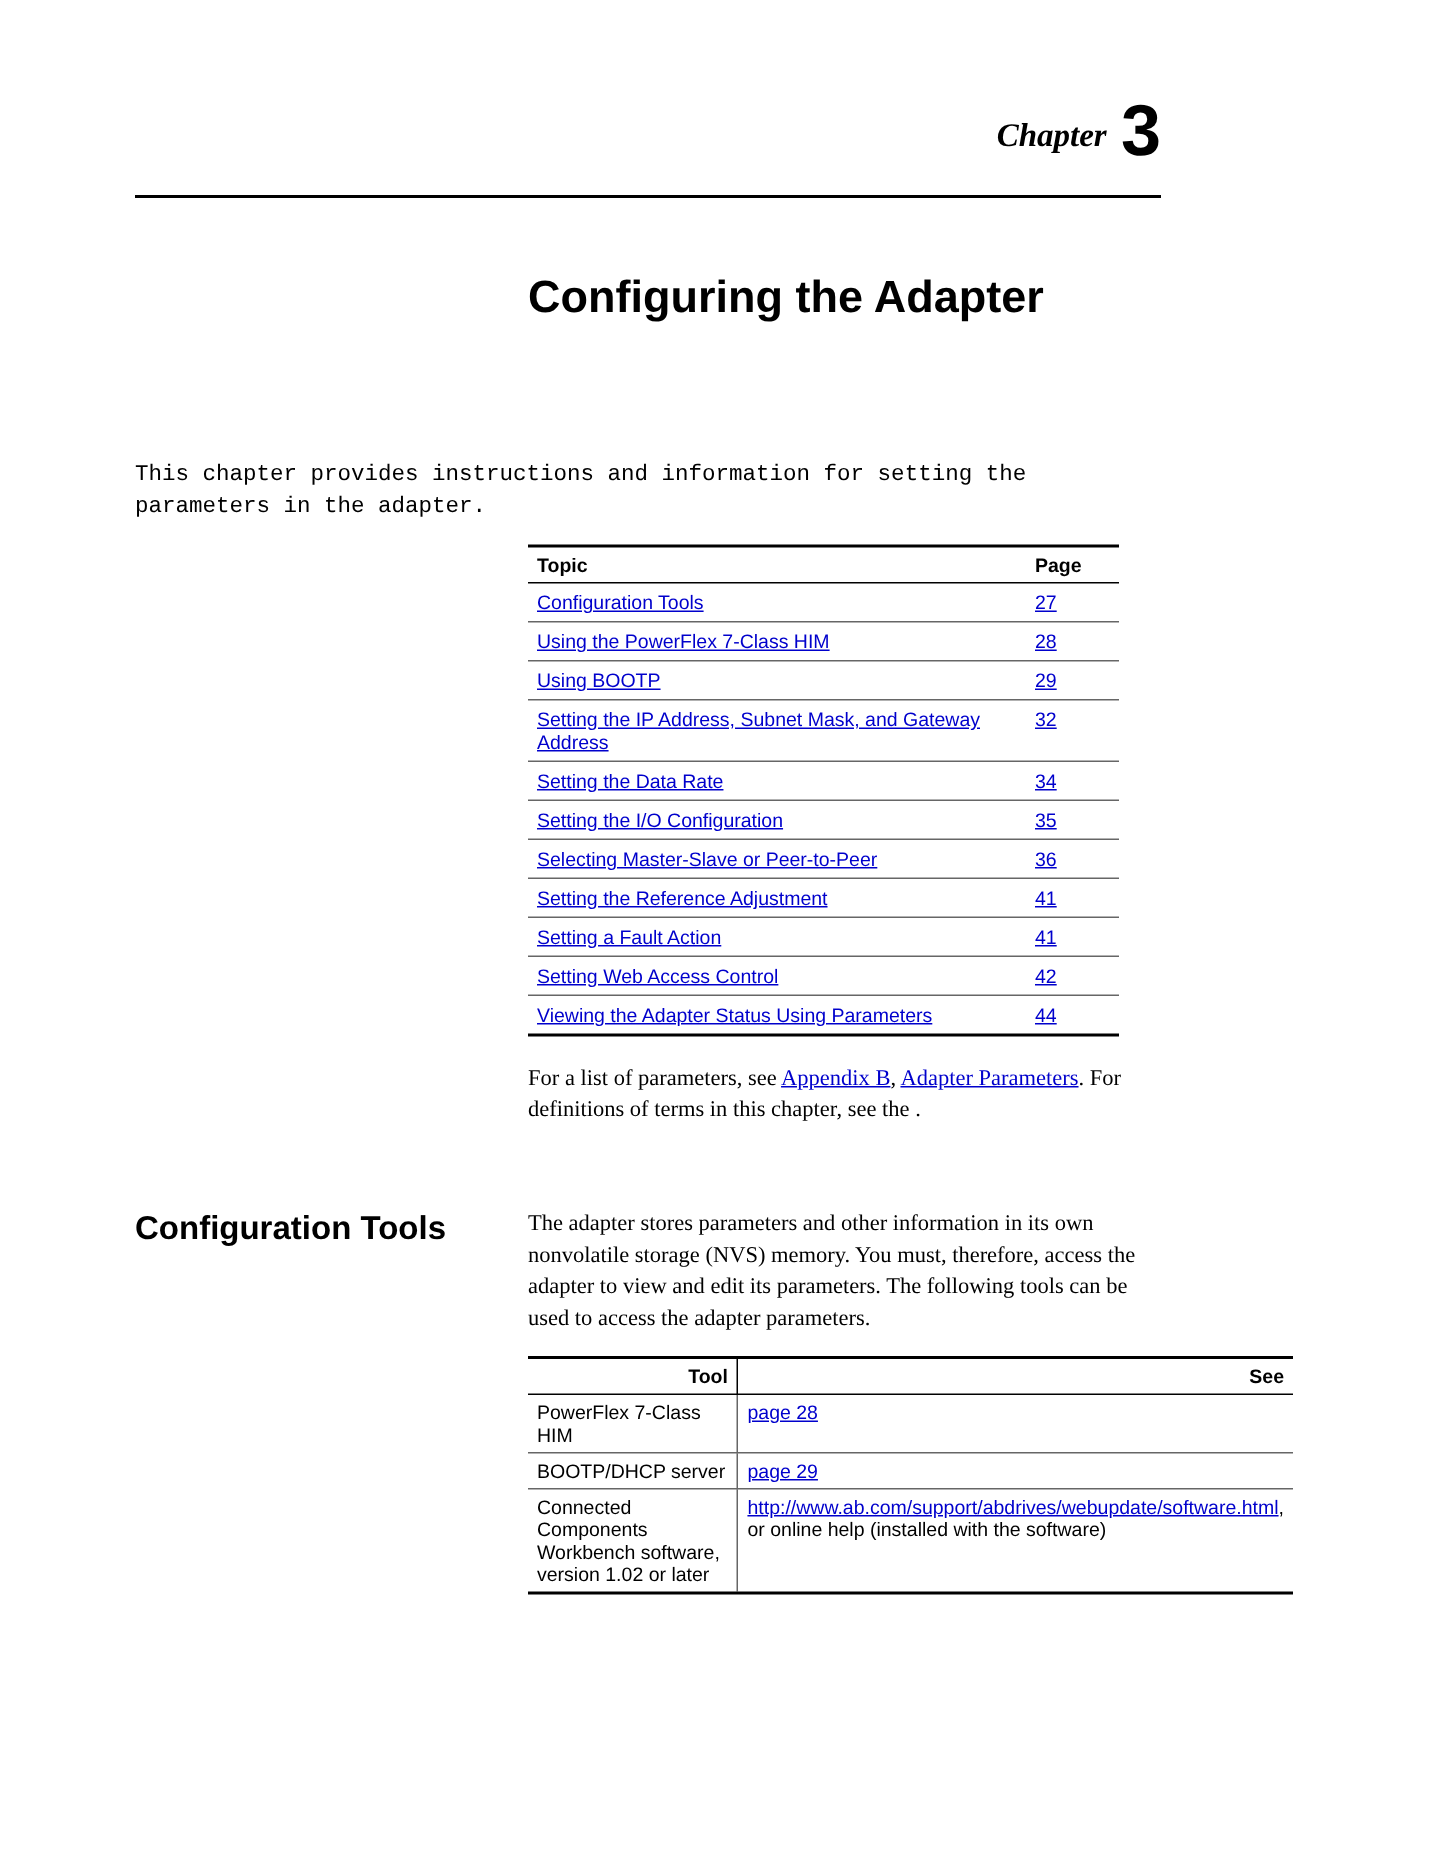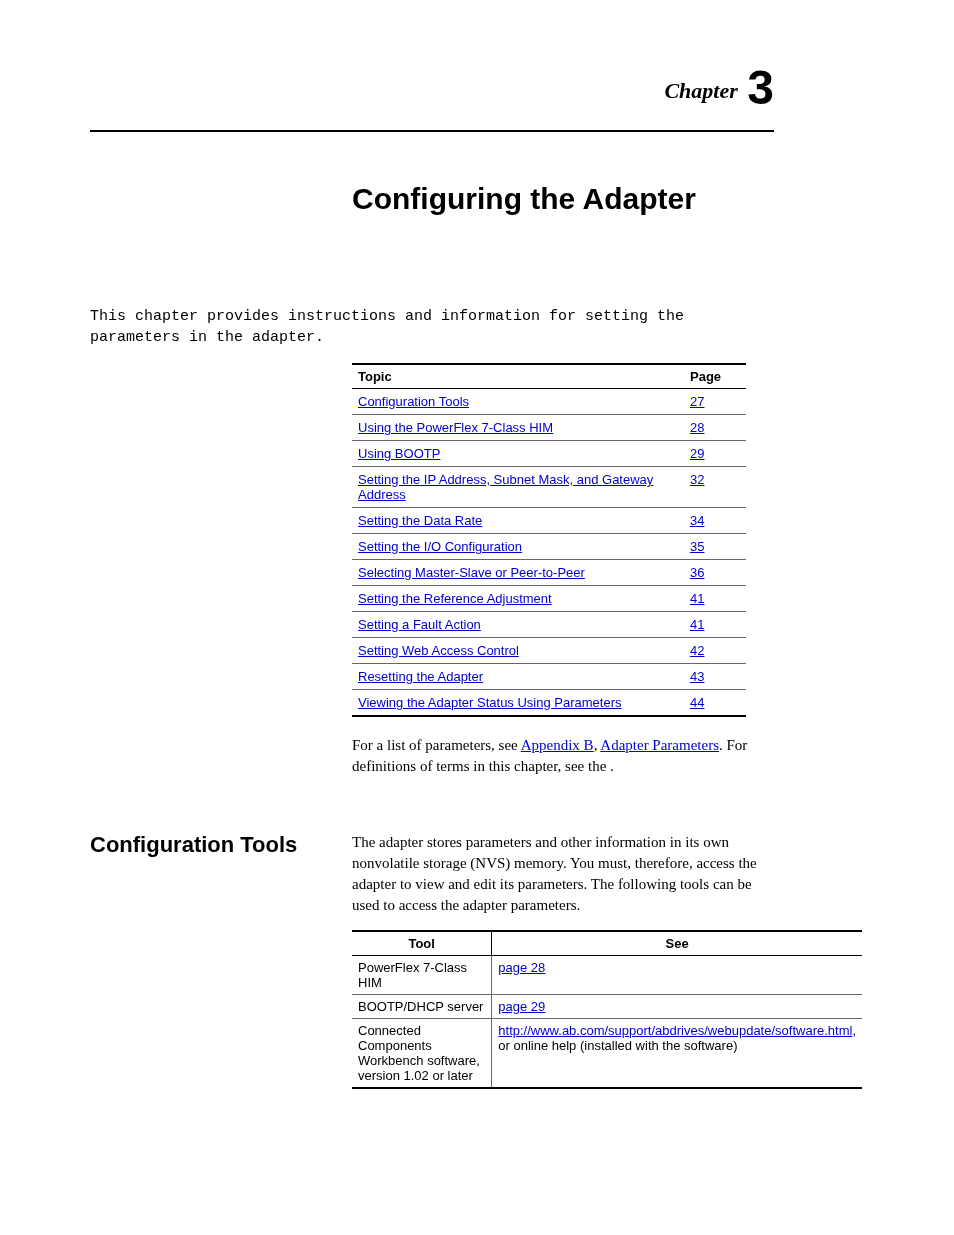--- a/index.html
+++ b/index.html
@@ -95,21 +95,21 @@
     flex: 1;
   }
   .tool-table {
     margin-left: 262px;
     margin-top: 14px;
     border-collapse: collapse;
     width: 510px;
     font-size: 13px;
   }
   .tool-table th {
-    text-align: center;
+    text-align: right;
     font-weight: bold;
     padding: 4px 6px;
     border-top: 2px solid #000;
     border-bottom: 1px solid #000;
   }
   .tool-table td {
     padding: 4px 6px;
     border-bottom: 1px solid #666;
     border-right: 1px solid #666;
     vertical-align: top;
@@ -192,24 +192,20 @@
         </tr>
       <tr>
           <td><a class="link">Setting a Fault Action</a></td>
           <td><a class="link">41</a></td>
         </tr>
       <tr>
           <td><a class="link">Setting Web Access Control</a></td>
           <td><a class="link">42</a></td>
         </tr>
       <tr>
-          <td><a class="link">Resetting the Adapter</a></td>
-          <td><a class="link">43</a></td>
-        </tr>
-      <tr>
           <td><a class="link">Viewing the Adapter Status Using Parameters</a></td>
           <td><a class="link">44</a></td>
         </tr>
     </tbody>
   </table>
 
   <p class="para">
     <span>For a list of parameters, see </span><a class="link">Appendix B</a><span>, </span><a class="link">Adapter Parameters</a><span>. For definitions of terms in this chapter, see the .</span>
   </p>
 

